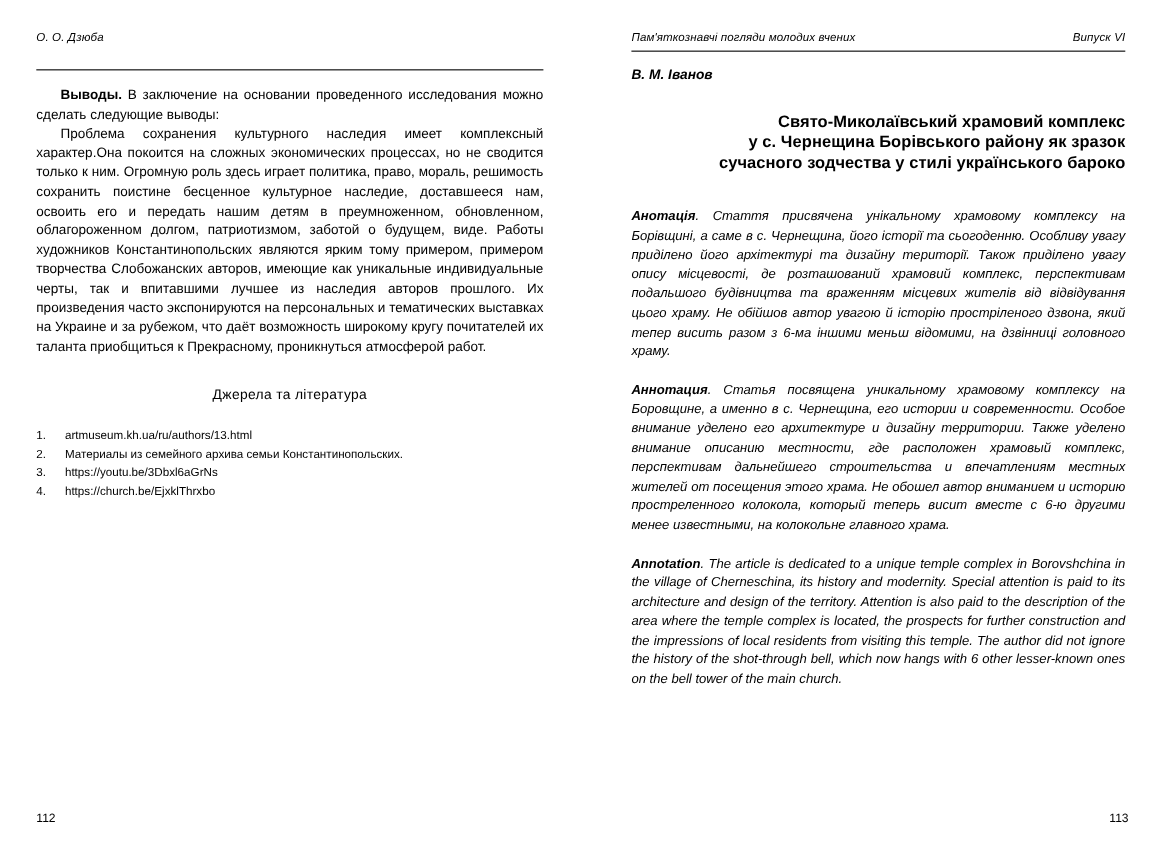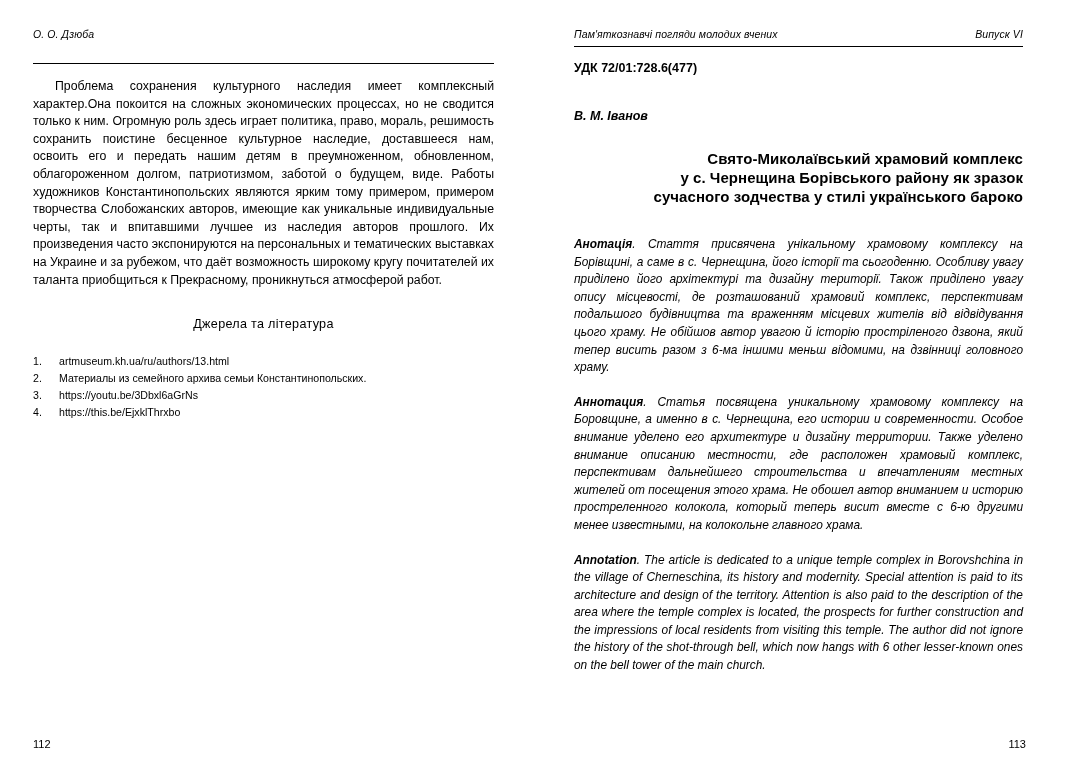--- a/index.html
+++ b/index.html
@@ -150,20 +150,23 @@
 
 <div class="spread">
 
   <div class="page page-left">
 
     <div class="runhead runhead-left">О. О. Дзюба</div>
 
     <div class="rule rule-left"></div>
 
 
+    <p class="body-p first">
+      <span class="lead-in">Выводы.</span><span> В заключение на основании проведенного исследования можно сделать следующие выводы:</span>
+    </p>
 
     <p class="body-p">Проблема сохранения культурного наследия имеет комплексный характер.Она покоится на сложных экономических процессах, но не сводится только к ним. Огромную роль здесь играет политика, право, мораль, решимость сохранить поистине бесценное культурное наследие, доставшееся нам, освоить его и передать нашим детям в преумноженном, обновленном, облагороженном долгом, патриотизмом, заботой о будущем, виде. Работы художников Константинопольских являются ярким тому примером, примером творчества Слобожанских авторов, имеющие как уникальные индивидуальные черты, так и впитавшими лучшее из наследия авторов прошлого. Их произведения часто экспонируются на персональных и тематических выставках на Украине и за рубежом, что даёт возможность широкому кругу почитателей их таланта приобщиться к Прекрасному, проникнуться атмосферой работ.</p>
 
     <div class="ref-heading">
       <span>Джерела та література</span>
     </div>
 
     <ul class="ref-list">
       <li>
         <span class="ref-num">1.</span>
@@ -172,37 +175,36 @@
       <li>
         <span class="ref-num">2.</span>
         <span class="ref-text">Материалы из семейного архива семьи Константинопольских.</span>
       </li>
       <li>
         <span class="ref-num">3.</span>
         <span class="ref-text">https://youtu.be/3Dbxl6aGrNs</span>
       </li>
       <li>
         <span class="ref-num">4.</span>
-        <span class="ref-text">https://this.be/EjxklThrxbo</span>
+        <span class="ref-text">https://church.be/EjxklThrxbo</span>
       </li>
     </ul>
 
     <div class="folio folio-left">112</div>
   </div>
 
   <div class="page page-right">
 
     <div class="runhead-right-wrap">
       <div class="runhead">Пам'яткознавчі погляди молодих вчених</div>
       <div class="runhead">Випуск  VI</div>
     </div>
 
     <div class="rule rule-right"></div>
 
-    <div class="udk">УДК 72/01:728.6(477)</div>
 
     <div class="author">В. М. Іванов</div>
 
     <div class="article-title">Свято-Миколаївський храмовий комплекс<br>у с. Чернещина Борівського району як зразок<br>сучасного зодчества у стилі українського бароко</div>
 
     <div class="abstract">
       <b>Анотація</b><span>. Стаття присвячена унікальному храмовому комплексу на Борівщині, а саме в с. Чернещина, його історії та сьогоденню. Особливу увагу приділено його архітектурі та дизайну території. Також приділено увагу опису місцевості, де розташований храмовий комплекс, перспективам подальшого будівництва та враженням місцевих жителів від відвідування цього храму. Не обійшов автор увагою й історію простріленого дзвона, який тепер висить разом з 6-ма іншими меньш відомими, на дзвінниці головного храму.</span>
     </div>
 
     <div class="abstract">

